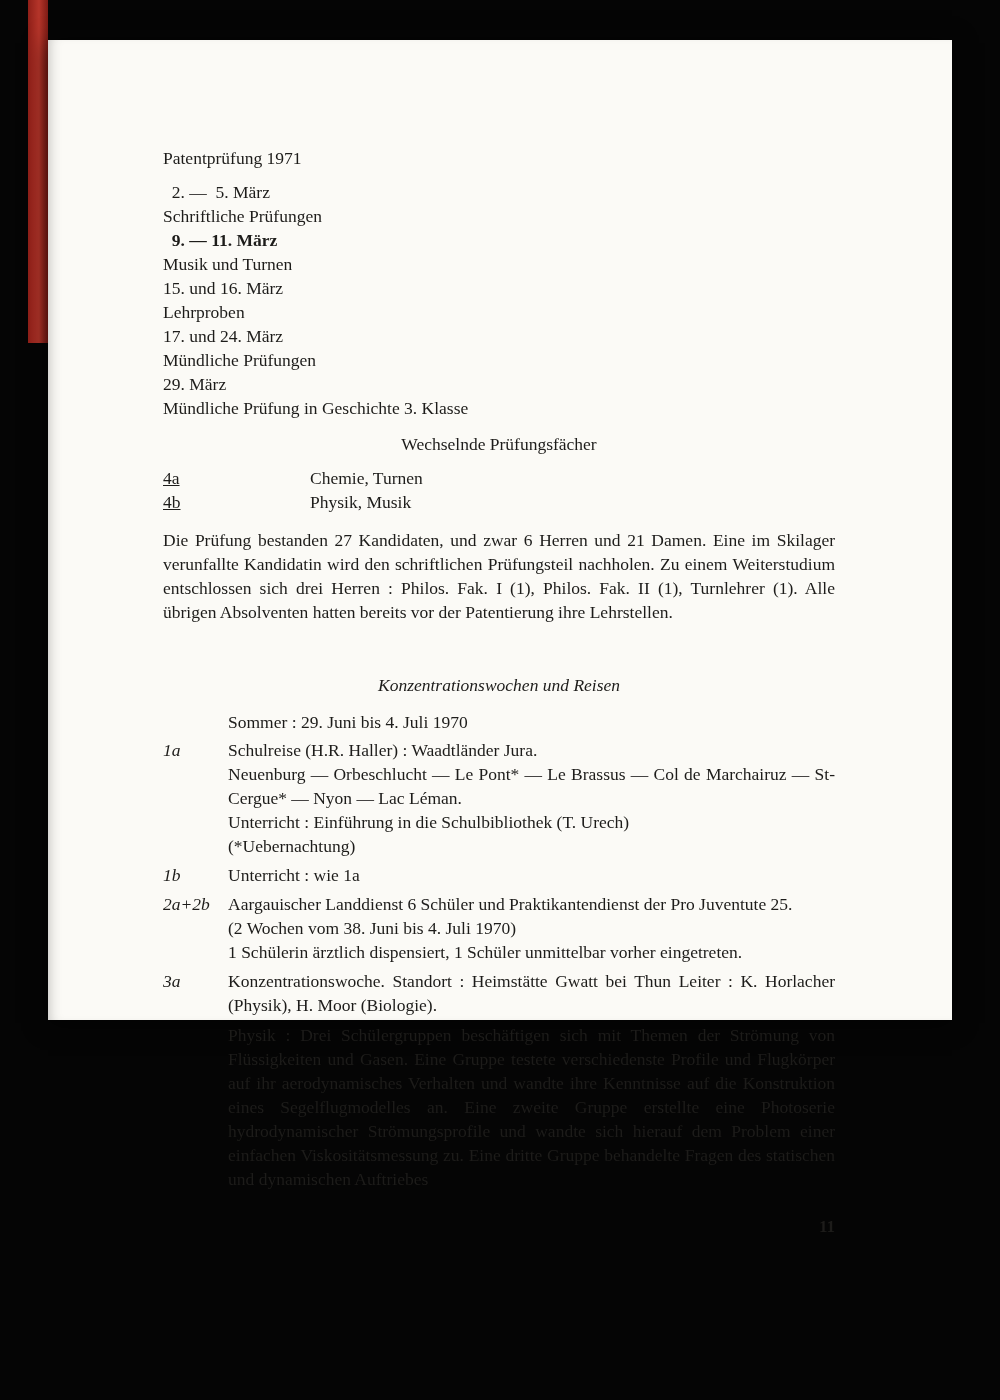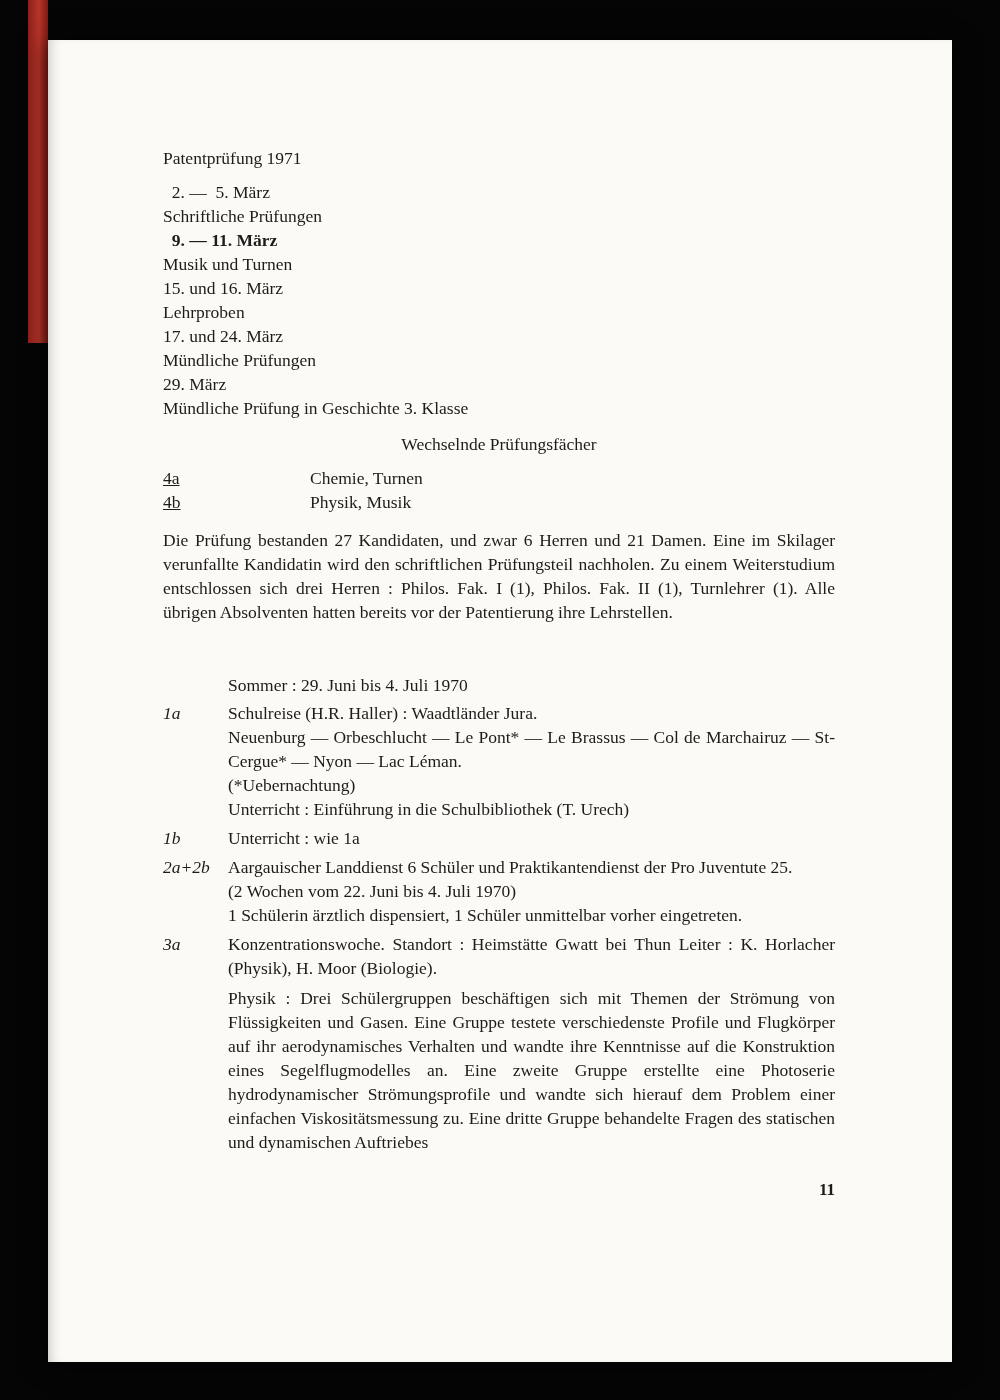--- a/index.html
+++ b/index.html
@@ -12,21 +12,21 @@
   .stage { position: relative; width: 1000px; height: 1400px; background: #050505; }
 
   .bookmark {
     position: absolute; left: 28px; top: 0;
     width: 20px; height: 343px;
     background: linear-gradient(to right, #8f1f18, #b5352a 55%, #7e1b15);
   }
 
   .paper {
     position: absolute; left: 48px; top: 40px;
-    width: 904px; height: 1322px;
+    width: 904px; height: 980px;
     background: #fbfaf6;
     box-shadow: 0 3px 22px rgba(0,0,0,0.65), inset 10px 0 14px -10px rgba(0,0,0,0.28);
   }
 
   .content {
     position: absolute; left: 115px; top: 106px;
     width: 672px;
     color: #1d1c1a;
     font-size: 17.5px;
     line-height: 24px;
@@ -117,45 +117,46 @@
           <span class="subj-list">Chemie, Turnen</span>
         </div>
         <div class="subj-row">
           <span class="subj-class">4b</span>
           <span class="subj-list">Physik, Musik</span>
         </div>
       </div>
 
       <div class="results">Die Prüfung bestanden 27 Kandidaten, und zwar 6 Herren und 21 Damen. Eine im Skilager verunfallte Kandidatin wird den schriftlichen Prüfungsteil nachholen. Zu einem Weiterstudium entschlossen sich drei Herren : Philos. Fak. I (1), Philos. Fak. II (1), Turnlehrer (1). Alle übrigen Absolventen hatten bereits vor der Patentierung ihre Lehrstellen.</div>
 
+      <div class="trips-title">Konzentrationswochen und Reisen</div>
 
       <div class="period">Sommer : 29. Juni bis 4. Juli 1970</div>
 
       <div class="trip">
         <div class="trip-label">1a</div>
         <div class="trip-body">
           <p>Schulreise (H.R. Haller) : Waadtländer Jura.</p>
           <p class="just">Neuenburg — Orbeschlucht — Le Pont* — Le Brassus — Col de Marchairuz — St-Cergue* — Nyon — Lac Léman.</p>
+          <p>Unterricht : Einführung in die Schulbibliothek (T. Urech)</p>
           <p>(*Uebernachtung)</p>
-          <p>Unterricht : Einführung in die Schulbibliothek (T. Urech)</p>
         </div>
       </div>
 
       <div class="trip">
         <div class="trip-label">1b</div>
         <div class="trip-body">
           <p>Unterricht : wie 1a</p>
         </div>
       </div>
 
       <div class="trip">
         <div class="trip-label">2a+2b</div>
         <div class="trip-body">
           <p class="just">Aargauischer Landdienst 6 Schüler und Praktikantendienst der Pro Juventute 25.</p>
-          <p>(2 Wochen vom 22. Juni bis 4. Juli 1970)</p>
+          <p>(2 Wochen vom 38. Juni bis 4. Juli 1970)</p>
           <p class="just">1 Schülerin ärztlich dispensiert, 1 Schüler unmittelbar vorher eingetreten.</p>
         </div>
       </div>
 
       <div class="trip">
         <div class="trip-label">3a</div>
         <div class="trip-body">
           <p class="just">Konzentrationswoche. Standort : Heimstätte Gwatt bei Thun Leiter : K. Horlacher (Physik), H. Moor (Biologie).</p>
           <p class="just gap-top">Physik : Drei Schülergruppen beschäftigen sich mit Themen der Strömung von Flüssigkeiten und Gasen. Eine Gruppe testete verschiedenste Profile und Flugkörper auf ihr aerodynamisches Verhalten und wandte ihre Kenntnisse auf die Konstruktion eines Segelflugmodelles an. Eine zweite Gruppe erstellte eine Photoserie hydrodynamischer Strömungsprofile und wandte sich hierauf dem Problem einer einfachen Viskositätsmessung zu. Eine dritte Gruppe behandelte Fragen des statischen und dynamischen Auftriebes</p>
         </div>

